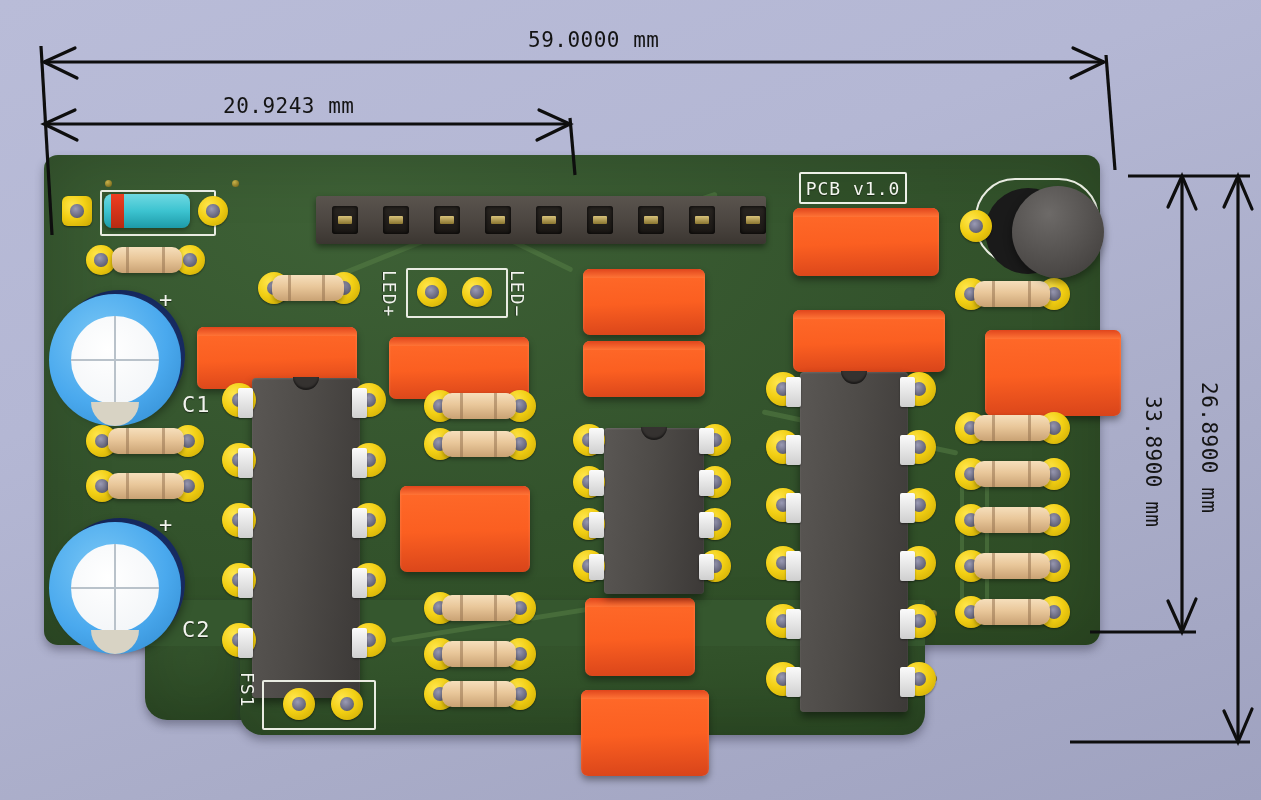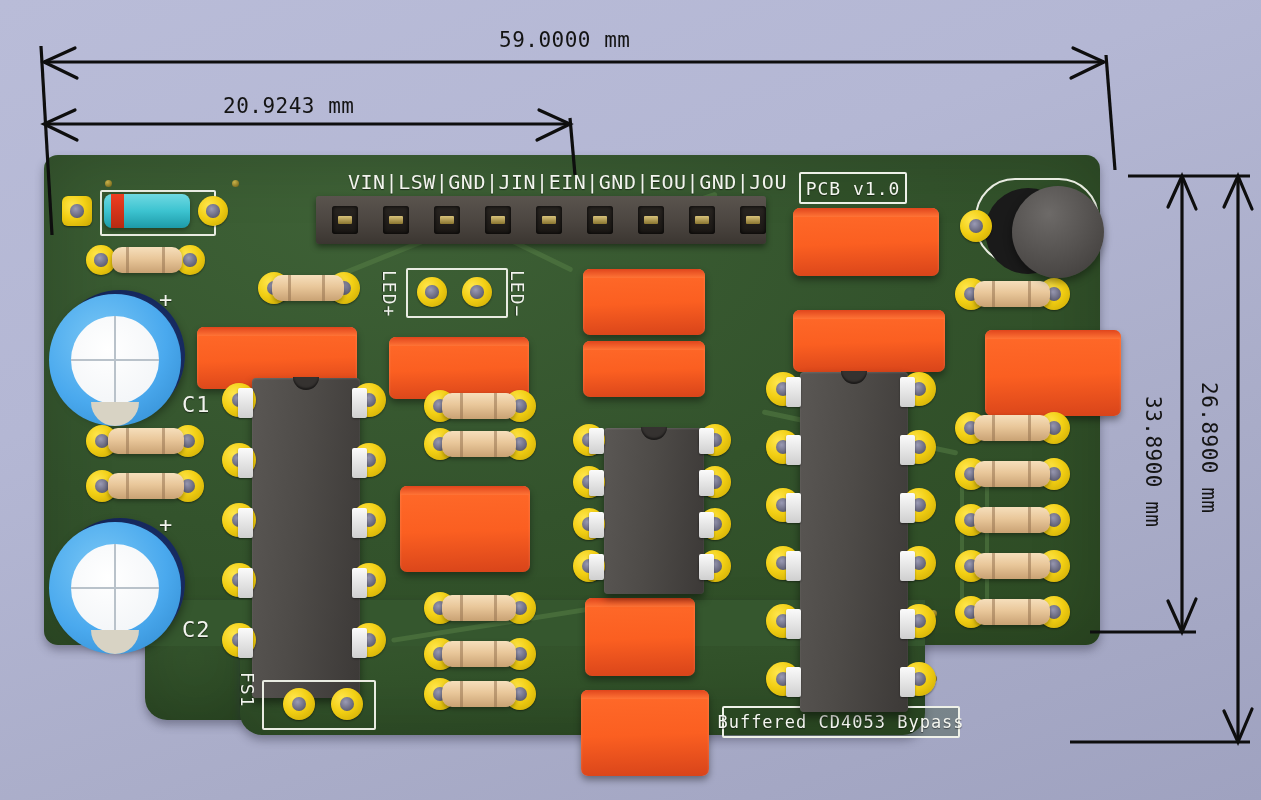--- a/index.html
+++ b/index.html
@@ -159,24 +159,22 @@
     <div class="hsock" style="left:322px;top:10px;">
         <i></i>
       </div>
     <div class="hsock" style="left:373px;top:10px;">
         <i></i>
       </div>
     <div class="hsock" style="left:424px;top:10px;">
         <i></i>
       </div>
   </div>
-  <div class="silk" style="left:348px;top:170px;font-size:20px;letter-spacing:.5px;">VIN|LSW|GND|JIN|EIN|GND|EOU|GND|JOU</div>
 
   <div class="silkbox" style="left:799px;top:172px;width:104px;height:28px;">PCB v1.0</div>
-  <div class="silkbox" style="left:722px;top:706px;width:234px;height:28px;font-size:17px;">Buffered CD4053 Bypass</div>
 
   <div class="silkoutline" style="left:406px;top:268px;width:98px;height:46px;"></div>
   <div class="pad" style="left:417px;top:277px;width:30px;height:30px;"></div>
   <div class="pad" style="left:462px;top:277px;width:30px;height:30px;"></div>
   <div class="silk rot90" style="left:400px;top:270px;font-size:18px;">LED+</div>
   <div class="silk rot90" style="left:528px;top:270px;font-size:18px;">LED−</div>
 
   <div class="ecap" style="left:55px;top:290px;width:130px;height:130px;">
     <div class="face"></div>
     <div class="top"></div>
@@ -453,19 +451,19 @@
         <path d="M 1073 48 L 1104 62 L 1071 78"></path>
         <path d="M 539 110 L 570 124 L 537 140"></path>
 
         <path d="M 1168 207 L 1182 176 L 1196 209"></path>
         <path d="M 1168 601 L 1182 632 L 1196 599"></path>
         <path d="M 1224 207 L 1238 176 L 1252 209"></path>
         <path d="M 1224 711 L 1238 742 L 1252 709"></path>
       </g>
     </svg>
 
-    <div class="dimtext" style="left:499px;top:28px;">59.0000  mm</div>
+    <div class="dimtext" style="left:528px;top:28px;">59.0000  mm</div>
     <div class="dimtext" style="left:223px;top:94px;">20.9243  mm</div>
     <div class="dimtext rot90" style="left:1165px;top:396px;">33.8900  mm</div>
     <div class="dimtext rot90" style="left:1221px;top:382px;">26.8900  mm</div>
   </div>
 
 </div>
 
 </body></html>

